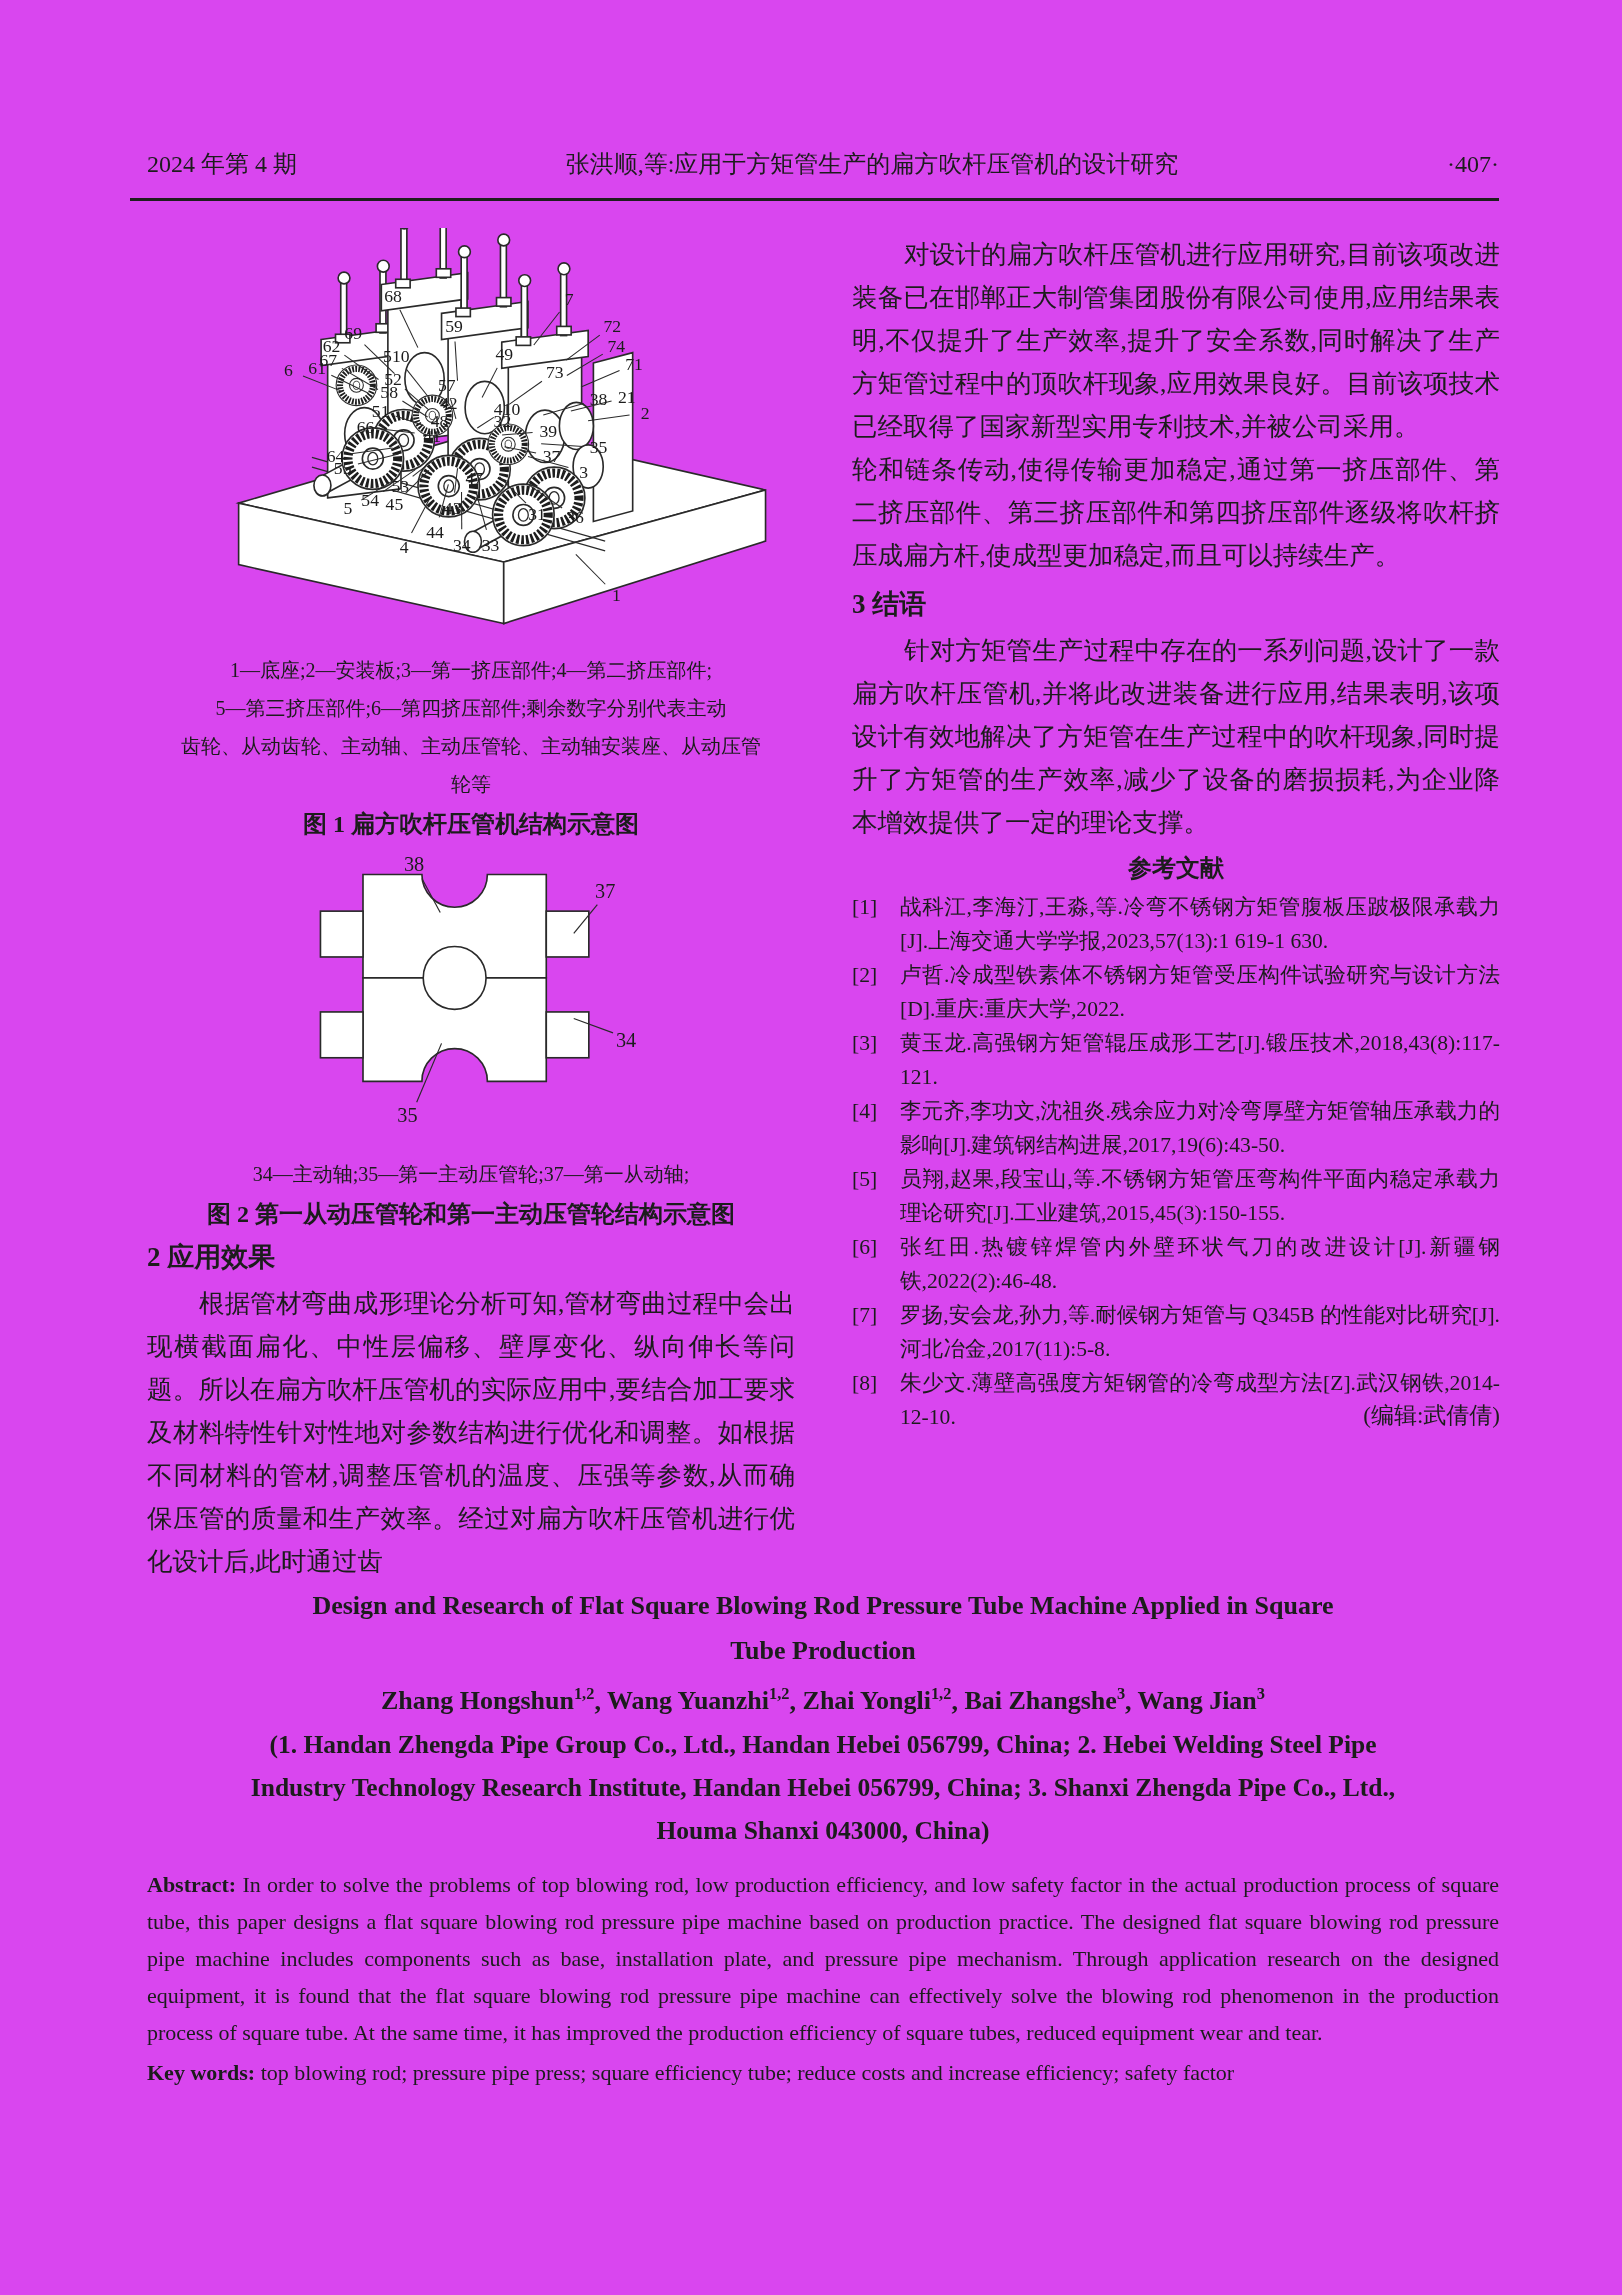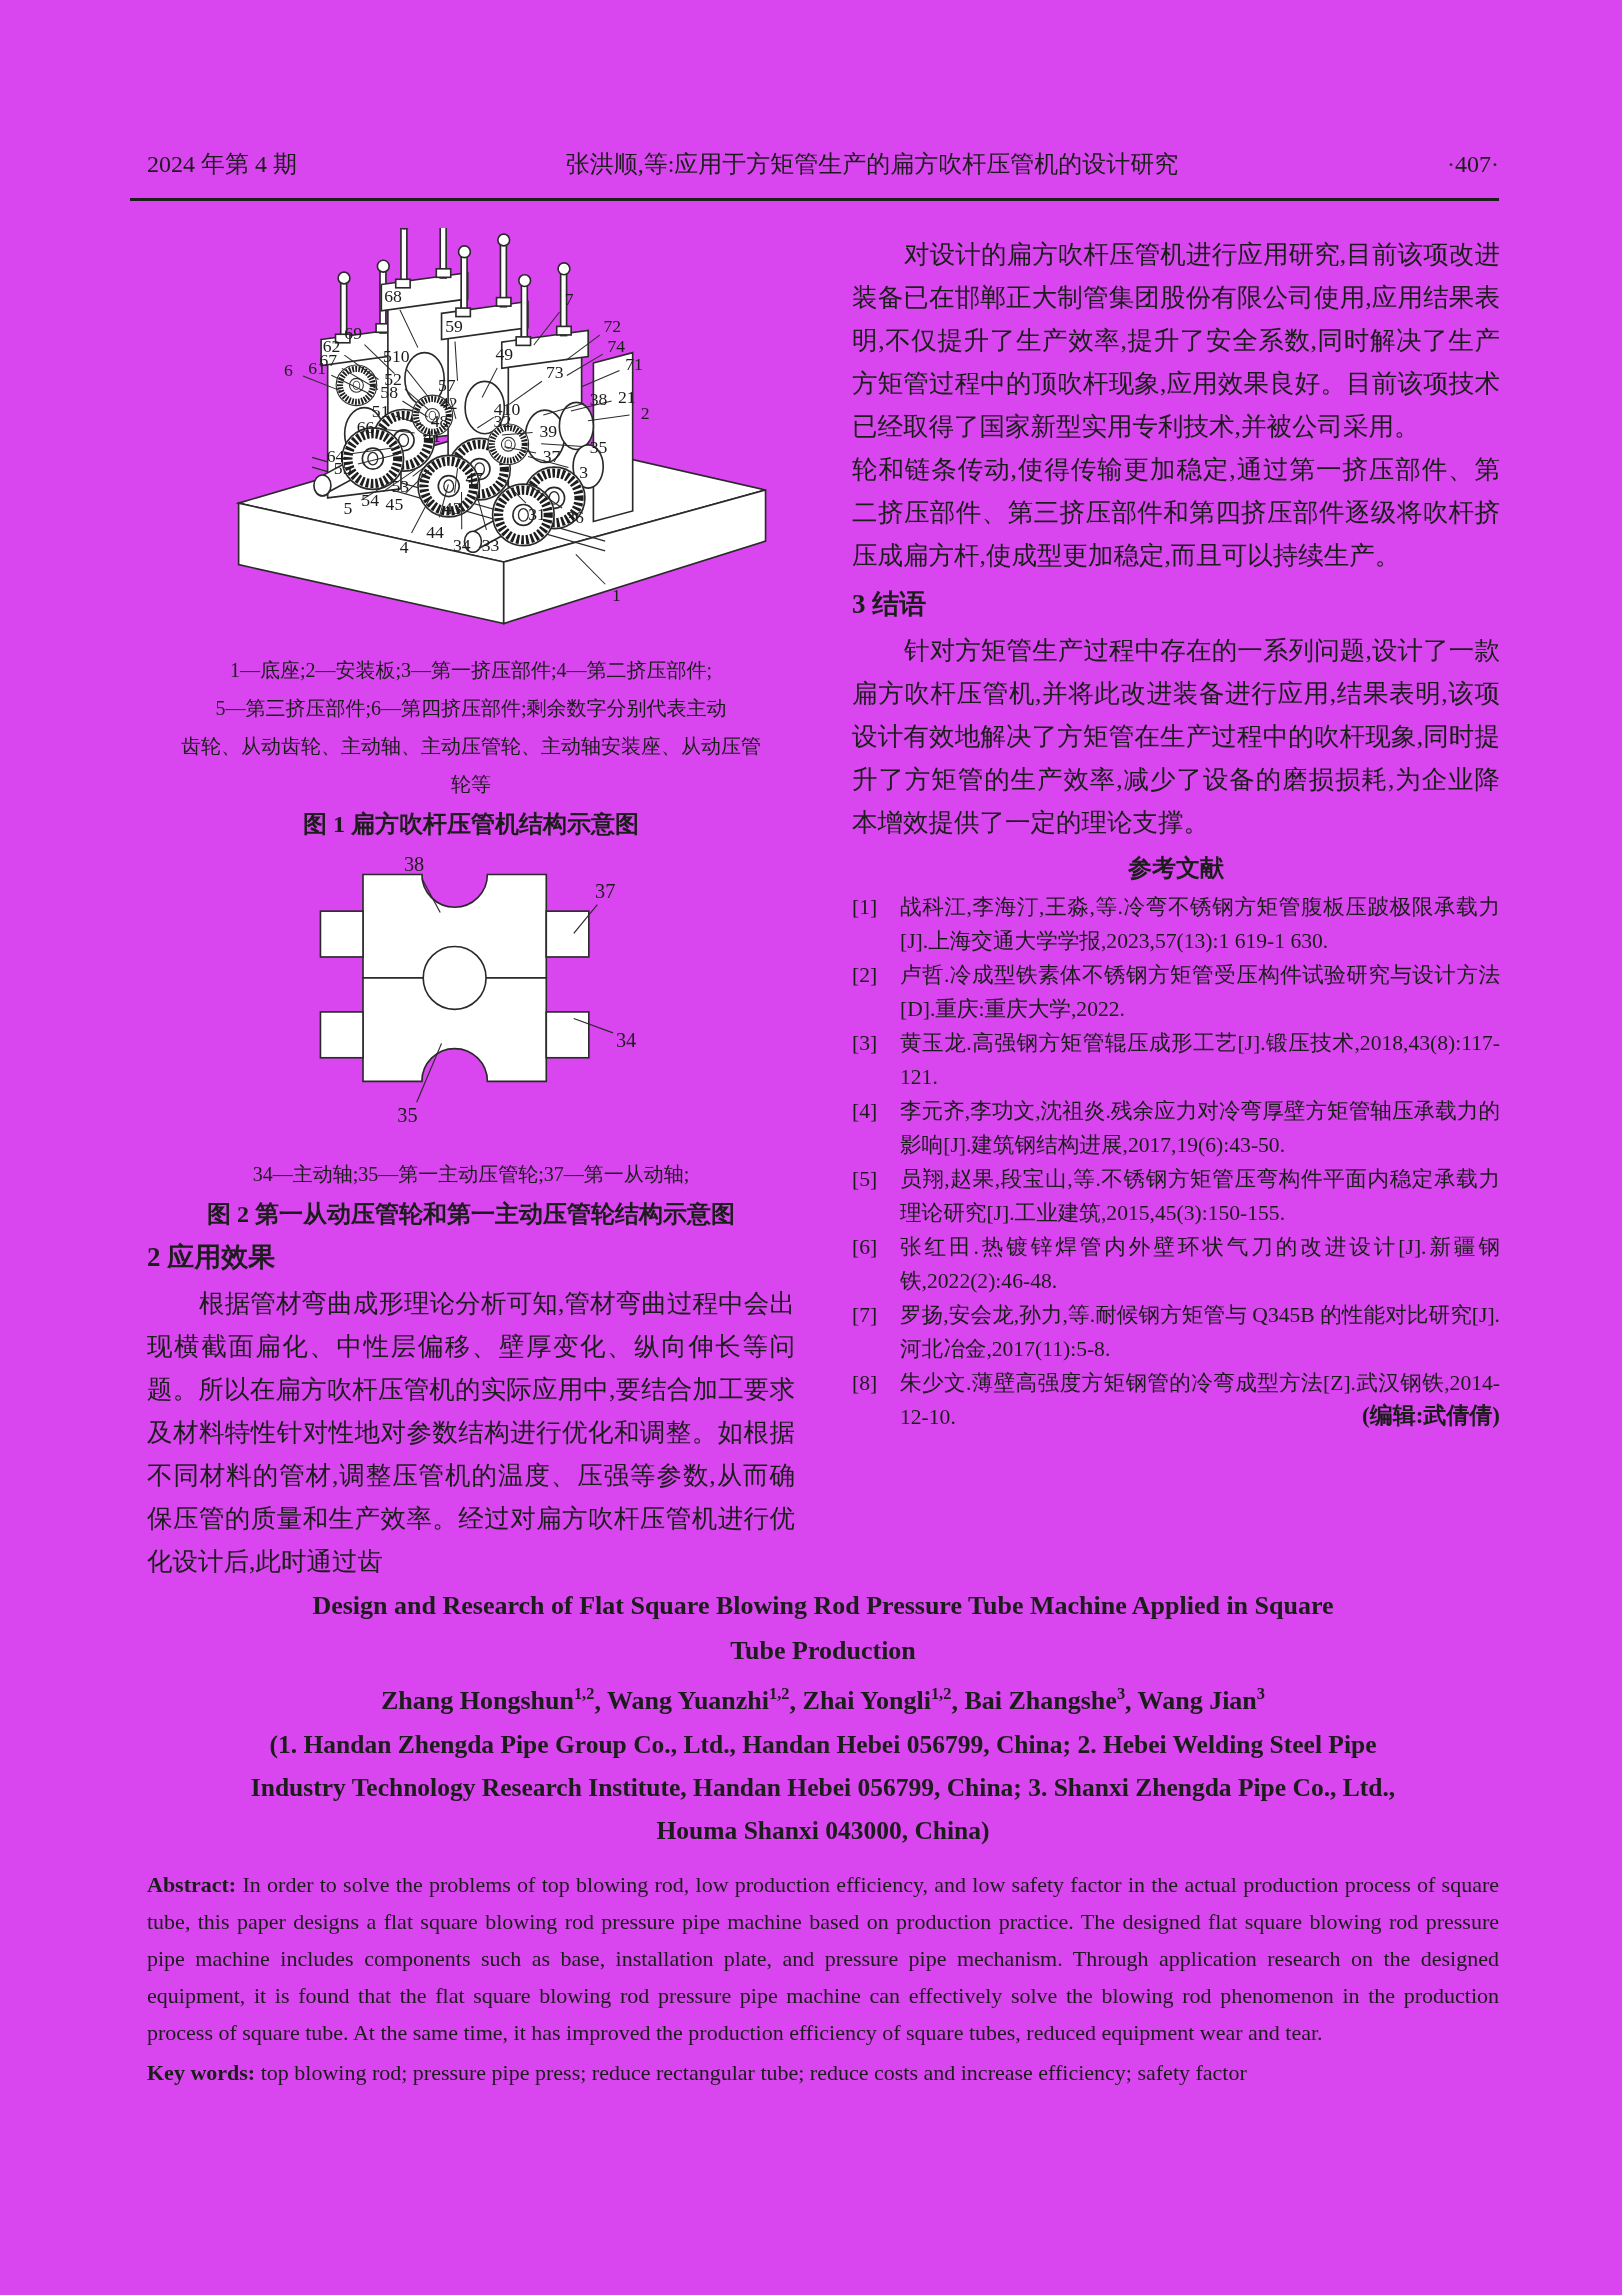--- a/index.html
+++ b/index.html
@@ -19,21 +19,21 @@
   .indent { text-indent:52px; }
   .sec-heading { font-size:27px; font-weight:bold; margin:9.2px 0 6.5px 0; }
 
   .fig-notes { text-align:center; font-size:20px; line-height:38px; margin-top:20px; }
   .fig-caption { text-align:center; font-size:24px; font-weight:bold; margin:5.2px 0 6.5px 0; }
 
   .refs-title { text-align:center; font-weight:bold; font-size:24px; margin:7.9px 0 6.5px 0; }
   .ref-row { display:flex; font-size:21.6px; line-height:34px; }
   .ref-num { flex:0 0 48px; }
   .ref-text { flex:1; text-align:justify; }
-  .editor-note { text-align:right; font-size:23px; margin-top:-34px;font-weight:bold; }
+  .editor-note { text-align:right; font-size:23px; margin-top:-34px; }
 
   .english { position:absolute; top:1583px; left:147px; width:1352px; }
   .en-title-line { text-align:center; font-size:26px; font-weight:bold; line-height:45px; }
   .en-authors { text-align:center; font-size:26px; font-weight:bold; margin-top:11.8px; }
   .en-authors sup { font-size:16.4px; }
   .en-affil-line { text-align:center; font-size:25.5px; font-weight:bold; line-height:43px; }
   .en-affil-wrap { margin-top:6.5px; }
   .en-abstract { font-size:22px; line-height:37px; text-align:justify; margin-top:14.4px; }
   .en-keywords { font-size:22px; line-height:37px; text-align:justify; margin-top:2.6px; }
 
@@ -286,17 +286,17 @@
         <div class="en-title-line">Design and Research of Flat Square Blowing Rod Pressure Tube Machine Applied in Square</div>
         <div class="en-title-line">Tube Production</div>
       </div>
     <div class="en-authors"><span>Zhang Hongshun<sup>1,2</sup></span>, <span>Wang Yuanzhi<sup>1,2</sup></span>, <span>Zhai Yongli<sup>1,2</sup></span>, <span>Bai Zhangshe<sup>3</sup></span>, <span>Wang Jian<sup>3</sup></span></div>
     <div class="en-affil-wrap">
         <div class="en-affil-line">(1. Handan Zhengda Pipe Group Co., Ltd., Handan Hebei 056799, China; 2. Hebei Welding Steel Pipe</div>
         <div class="en-affil-line">Industry Technology Research Institute, Handan Hebei 056799, China; 3. Shanxi Zhengda Pipe Co., Ltd.,</div>
         <div class="en-affil-line">Houma Shanxi 043000, China)</div>
       </div>
     <div class="en-abstract"><b>Abstract:</b> <span>In order to solve the problems of top blowing rod, low production efficiency, and low safety factor in the actual production process of square tube, this paper designs a flat square blowing rod pressure pipe machine based on production practice. The designed flat square blowing rod pressure pipe machine includes components such as base, installation plate, and pressure pipe mechanism. Through application research on the designed equipment, it is found that the flat square blowing rod pressure pipe machine can effectively solve the blowing rod phenomenon in the production process of square tube. At the same time, it has improved the production efficiency of square tubes, reduced equipment wear and tear.</span></div>
-    <div class="en-keywords"><b>Key words:</b> <span>top blowing rod; pressure pipe press; reduce rectangular tube; reduce costs and increase efficiency; safety factor</span></div>
+    <div class="en-keywords"><b>Key words:</b> <span>top blowing rod; pressure pipe press; square efficiency tube; reduce costs and increase efficiency; safety factor</span></div>
   </div>
 
 </div>
 
 
 </body></html>

